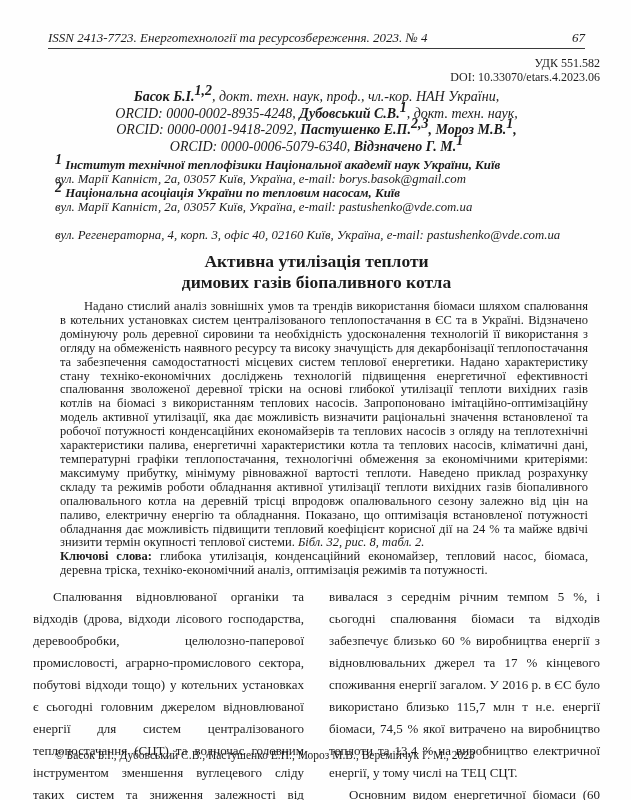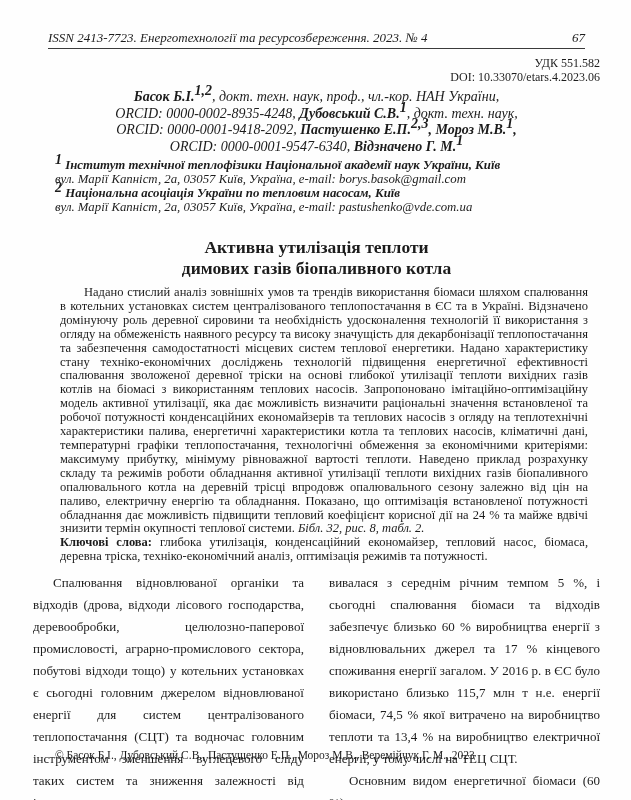--- a/index.html
+++ b/index.html
@@ -65,35 +65,36 @@
     <div>
       <b><span>Басок Б.І.</span><sup>1,2</sup></b><span>, докт. техн. наук, проф., чл.-кор. НАН України,</span>
     </div>
     <div>
       <span>ORCID: 0000-0002-8935-4248, </span><b><span>Дубовський С.В.</span><sup>1</sup></b><span>, докт. техн. наук,</span>
     </div>
     <div>
       <span>ORCID: 0000-0001-9418-2092, </span><b><span>Пастушенко Е.П.</span><sup>2,3</sup><span>, </span><span>Мороз М.В.</span><sup>1</sup><span>,</span></b>
     </div>
     <div>
-      <span>ORCID: 0000-0001-9547-6340, </span><b><span>Відзначено Г. М.</span><sup>1</sup></b>
+      <span>ORCID: 0000-0006-5079-6340, </span><b><span>Відзначено Г. М.</span><sup>1</sup></b>
     </div>
   </div>
 
   <div class="affiliations">
     <div>
       <span class="aff-name"><sup>1</sup><span> Інститут технічної теплофізики Національної академії наук України, Київ</span></span><br>
       <span class="aff-addr">вул. Марії Капніст, 2а, 03057 Київ, Україна, e-mail: borys.basok@gmail.com</span>
     </div>
     <div>
       <span class="aff-name"><sup>2</sup><span> Національна асоціація України по тепловим насосам, Київ</span></span><br>
       <span class="aff-addr">вул. Марії Капніст, 2а, 03057 Київ, Україна, e-mail: pastushenko@vde.com.ua</span>
     </div>
     <div>
       <br>
+      <span class="aff-addr">вул. Регенераторна, 4, корп. 3, офіс 40, 02160 Київ, Україна, e-mail: pastushenko@vde.com.ua</span>
     </div>
   </div>
 
   <div class="title">
     <div>Активна утилізація теплоти</div>
     <div>димових газів біопаливного котла</div>
   </div>
 
   <div class="abstract">
     <p class="abstract-body"><span>Надано стислий аналіз зовнішніх умов та трендів використання біомаси шляхом спалювання в котельних установках систем централізованого теплопостачання в ЄС та в Україні. Відзначено домінуючу роль деревної сировини та необхідність удосконалення технологій її використання з огляду на обмеженість наявного ресурсу та високу значущість для декарбонізації теплопостачання та забезпечення самодостатності місцевих систем теплової енергетики. Надано характеристику стану техніко-економічних досліджень технологій підвищення енергетичної ефективності спалювання зволоженої деревної тріски на основі глибокої утилізації теплоти вихідних газів котлів на біомасі з використанням теплових насосів. Запропоновано імітаційно-оптимізаційну модель активної утилізації, яка дає можливість визначити раціональні значення встановленої та робочої потужності конденсаційних економайзерів та теплових насосів з огляду на теплотехнічні характеристики палива, енергетичні характеристики котла та теплових насосів, кліматичні дані, температурні графіки теплопостачання, технологічні обмеження за економічними критеріями: максимуму прибутку, мінімуму рівноважної вартості теплоти. Наведено приклад розрахунку складу та режимів роботи обладнання активної утилізації теплоти вихідних газів біопаливного опалювального котла на деревній трісці впродовж опалювального сезону залежно від цін на паливо, електричну енергію та обладнання. Показано, що оптимізація встановленої потужності обладнання дає можливість підвищити тепловий коефіцієнт корисної дії на 24 % та майже вдвічі знизити термін окупності теплової системи. </span><span class="abstract-refs">Бібл. 32, рис. 8, табл. 2.</span></p>

